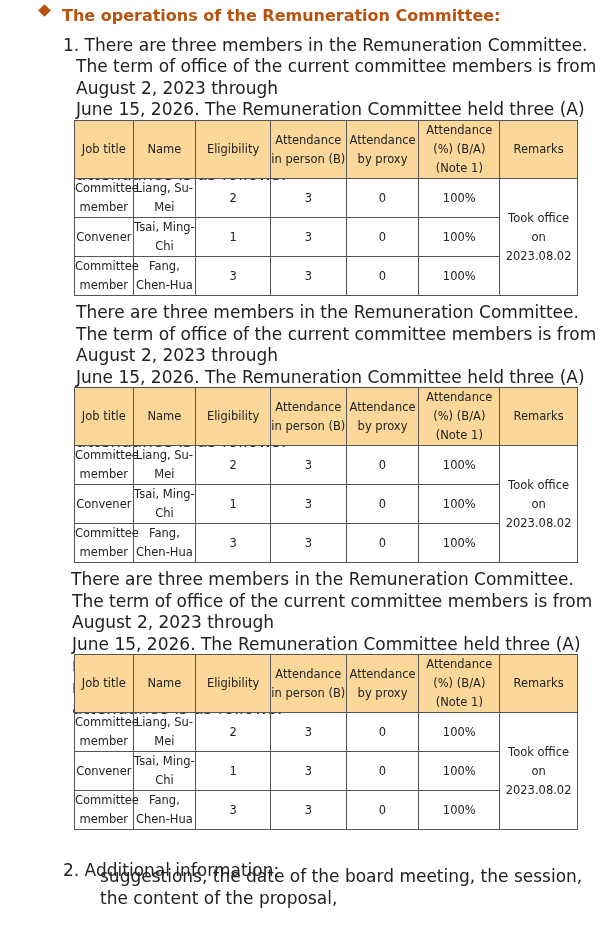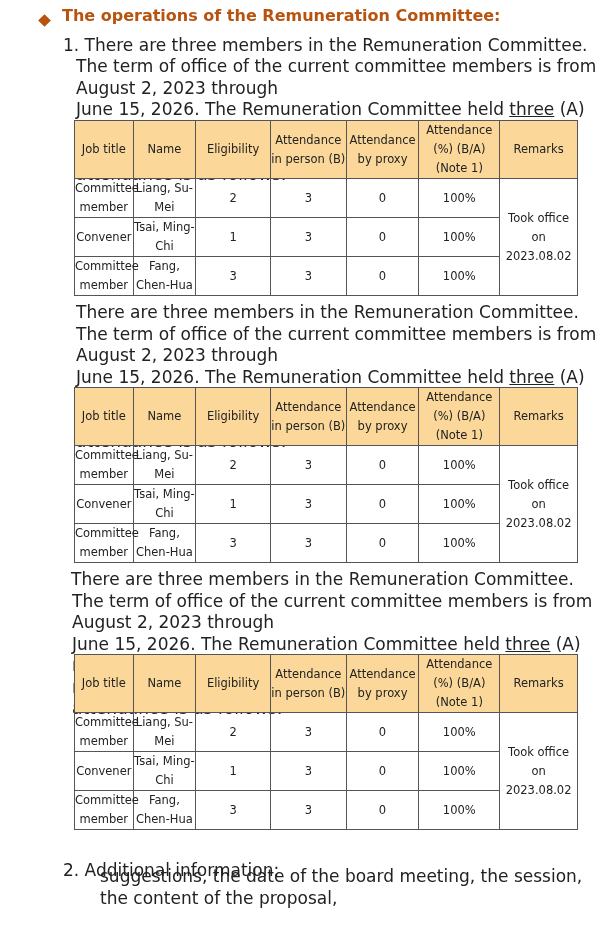--- a/index.html
+++ b/index.html
@@ -5,28 +5,28 @@
     html, body { margin: 0; padding: 0; background: #ffffff; }
     body {
       width: 600px; height: 931px; overflow: hidden; position: relative;
       font-family: "DejaVu Sans", "Liberation Sans", sans-serif;
       color: #222222;
       font-size: 13px;
     }
     .heading {
       position: absolute; left: 36px; top: 6px;
       font-size: 16px; font-weight: bold; color: #b8530f;
-      display: flex; align-items: flex-end;
+      display: flex; align-items: flex-start;
     }
     .diamond {
       display: inline-block; width: 9px; height: 9px; background: #b8530f;
       transform: rotate(45deg); margin-right: 13px; margin-left: 4px;
     }
     .para { position: absolute; font-size: 17px; line-height: 21.5px; }
-    .u { text-decoration: underline; }
+    .u { }
     table.att {
       position: absolute; left: 74px; width: 504px;
       border-collapse: collapse; table-layout: fixed;
       font-size: 11.5px;
     }
     table.att th, table.att td {
       border: 1px solid #555555; text-align: center; vertical-align: middle;
       padding: 0; line-height: 19px;
     }
     table.att th { background: #fbd89a; font-weight: normal; height: 44px; }

